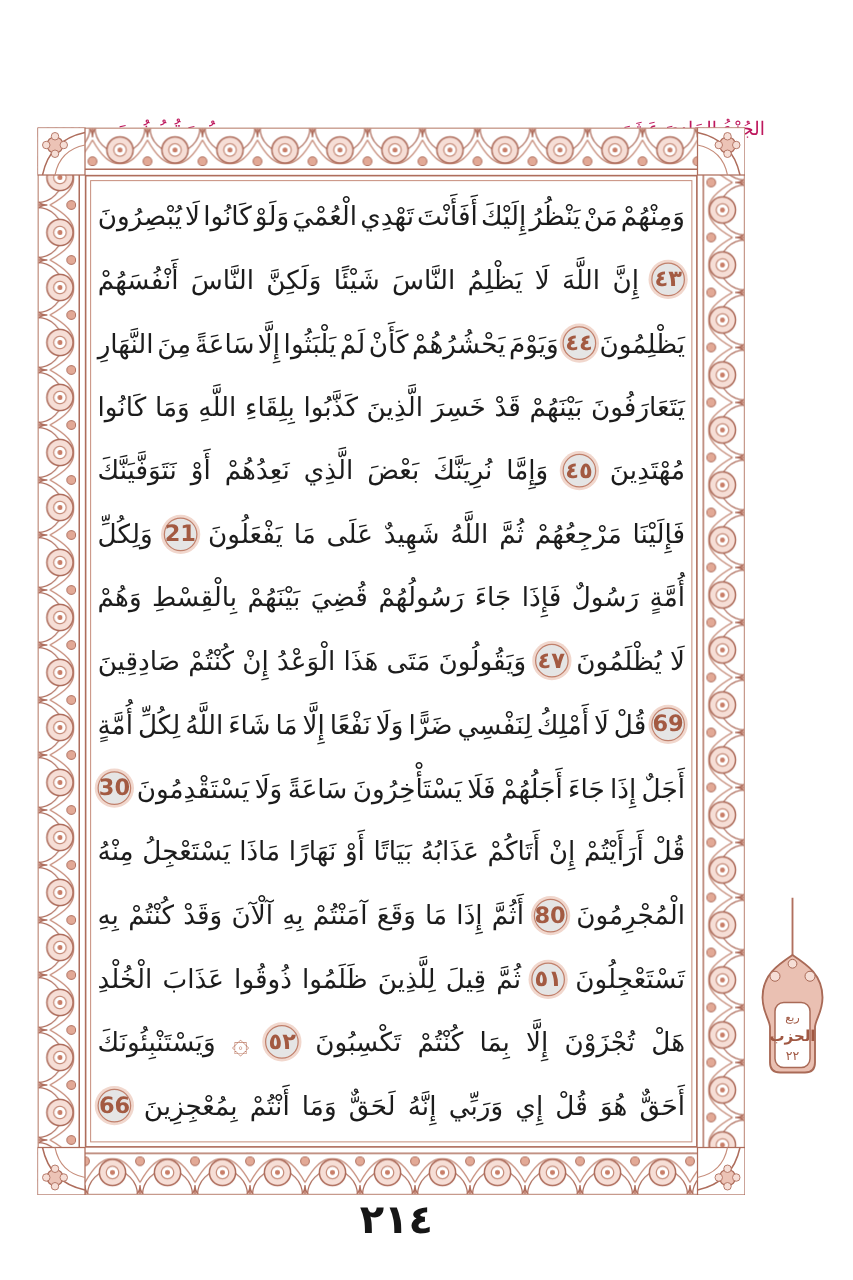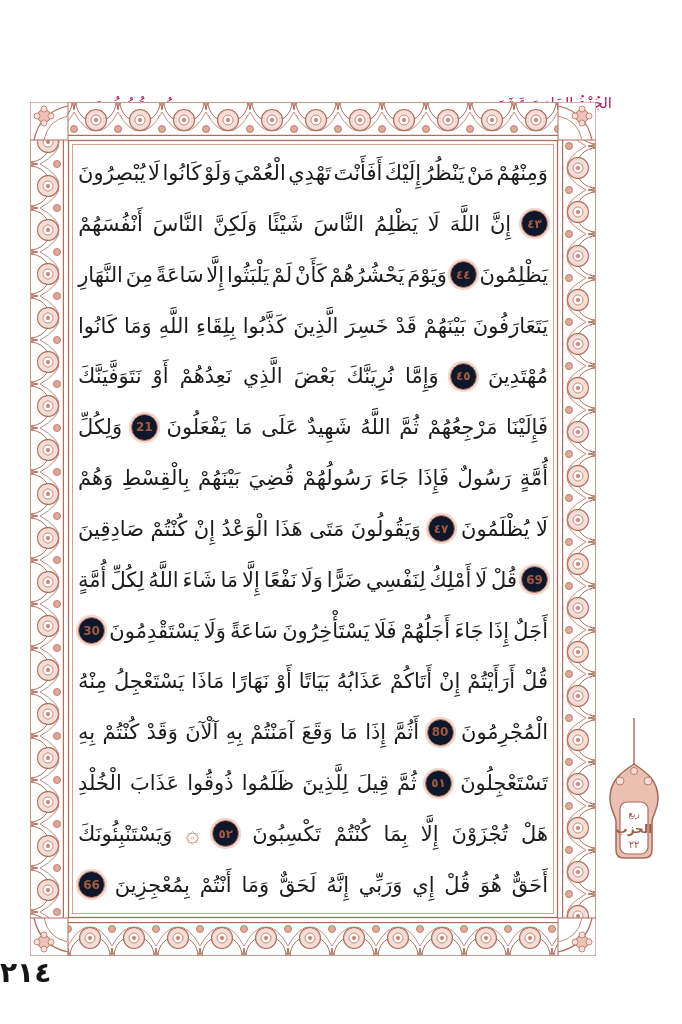--- a/index.html
+++ b/index.html
@@ -18,28 +18,28 @@
 
   
   .text-area{position:absolute;left:48px;top:47px;width:470px;height:760px;
              display:flex;flex-direction:column;justify-content:space-between;
              direction:rtl;}
   .qline{display:flex;justify-content:space-between;align-items:center;
          height:48px;font-size:21px;color:#1c1c1c;direction:rtl;}
   .w{white-space:pre;}
   .vmark{display:inline-flex;align-items:center;justify-content:center;
          min-width:25px;height:25px;border-radius:50%;
-         border:1.4px solid #c0806c;background:#0f172a;
+         border:1.4px solid #c0806c;background:#e5e5e5;
          box-shadow:0 0 0 2.2px #f1d7cd;
-         color:#a35a42;font-size:12px;font-weight:bold;flex:0 0 auto;}
+         color:#a35a42;font-size:18px;font-weight:bold;flex:0 0 auto;}
   .rub{color:#c0806c;font-size:24px;line-height:1;flex:0 0 auto;}
 
   
-  .page-number{position:absolute;left:0;top:956px;width:634px;text-align:left;
-               font-size:28px;font-weight:600;color:#161616;}
+  .page-number{position:absolute;left:0;top:956px;width:634px;text-align:center;
+               font-size:32px;font-weight:600;color:#161616;}
 
   
   .hizb{position:absolute;left:597px;top:718px;}
 </style>
 </head>
 <body>
 
 <div class="page">
 
   <div class="hdr hdr-right">الجُزْءُ الحَادِيَ عَشَرَ</div>

